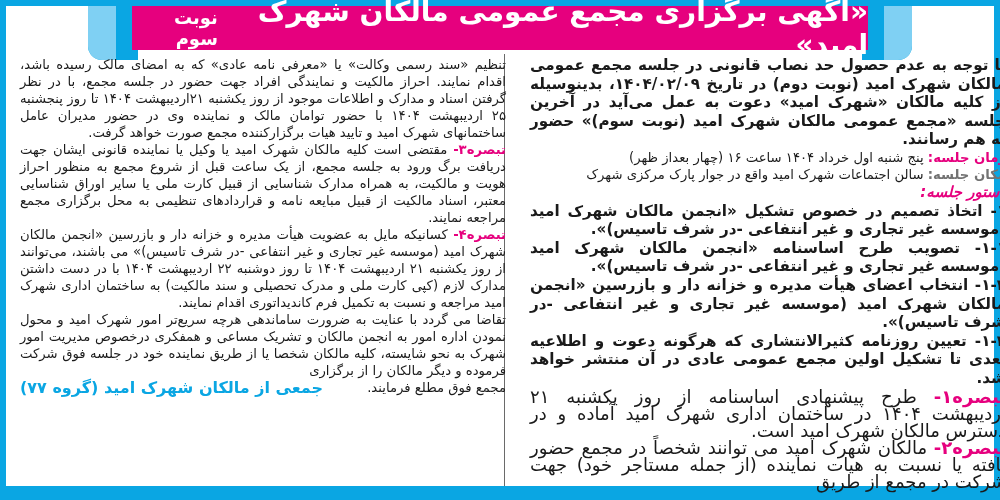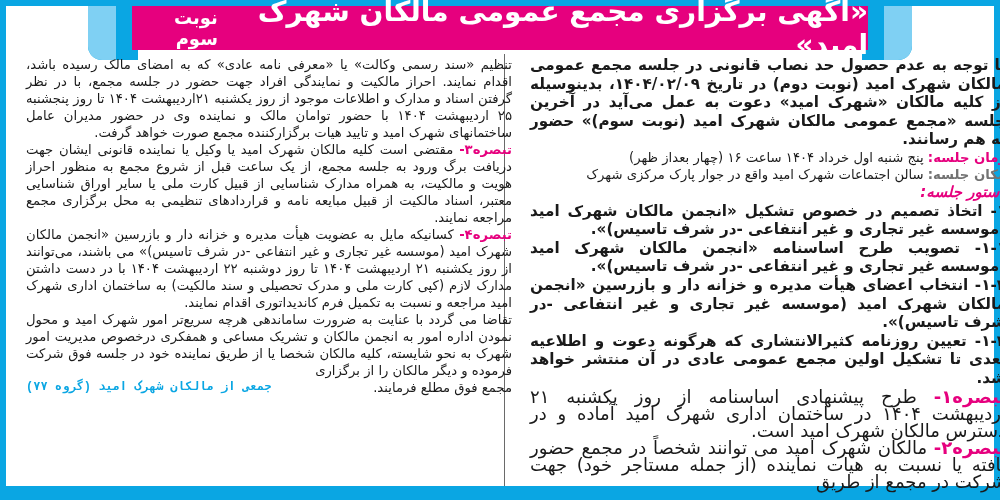--- a/index.html
+++ b/index.html
@@ -25,29 +25,29 @@
     display: flex; align-items: center; justify-content: center;
     direction: rtl; font-weight: bold;
   }
   .banner .main { font-size: 28px; }
   .banner .sub { font-size: 18px; margin-right: 6px; }
   .col {
     position: absolute; top: 50px; direction: rtl; text-align: justify;
     color: #1a1a1a; font-size: 13.2px; line-height: 17px;
   }
   .col-right { left: 506px; width: 476px; font-weight: bold; font-size: 15.2px; line-height: 18.6px; margin-left: 18px; }
-  .col-left { left: 20px; width: 486px; }
+  .col-left { left: 14px; width: 486px; }
   .divider { position: absolute; left: 498px; top: 48px; width: 1px; height: 432px; background: #6a6a6a; }
   .pink { color: #e6007e; font-weight: bold; }
   .cyan { color: #737373; font-weight: bold; }
   .meta { font-weight: normal; font-size: 13.2px; line-height: 17px; }
   .agenda-title { font-weight: bold; color: #e6007e; font-size: 15px; font-style: italic; }
   .note { font-weight: normal; font-size: 18px; line-height: 17px; }
   p { margin: 0; }
-  .sig { color: #0aa6e3; font-weight: bold; font-size: 12px; font-family: Liberation Mono, monospace; }
+  .sig { color: #0aa6e3; font-weight: bold; font-size: 16px; }
   .lastline { display:flex; justify-content: space-between; direction: rtl; }
 </style>
 </head>
 <body>
 
 <div class="frame">
   <div class="tab-left">
       <div class="light"></div>
     </div>
   <div class="tab-right">

